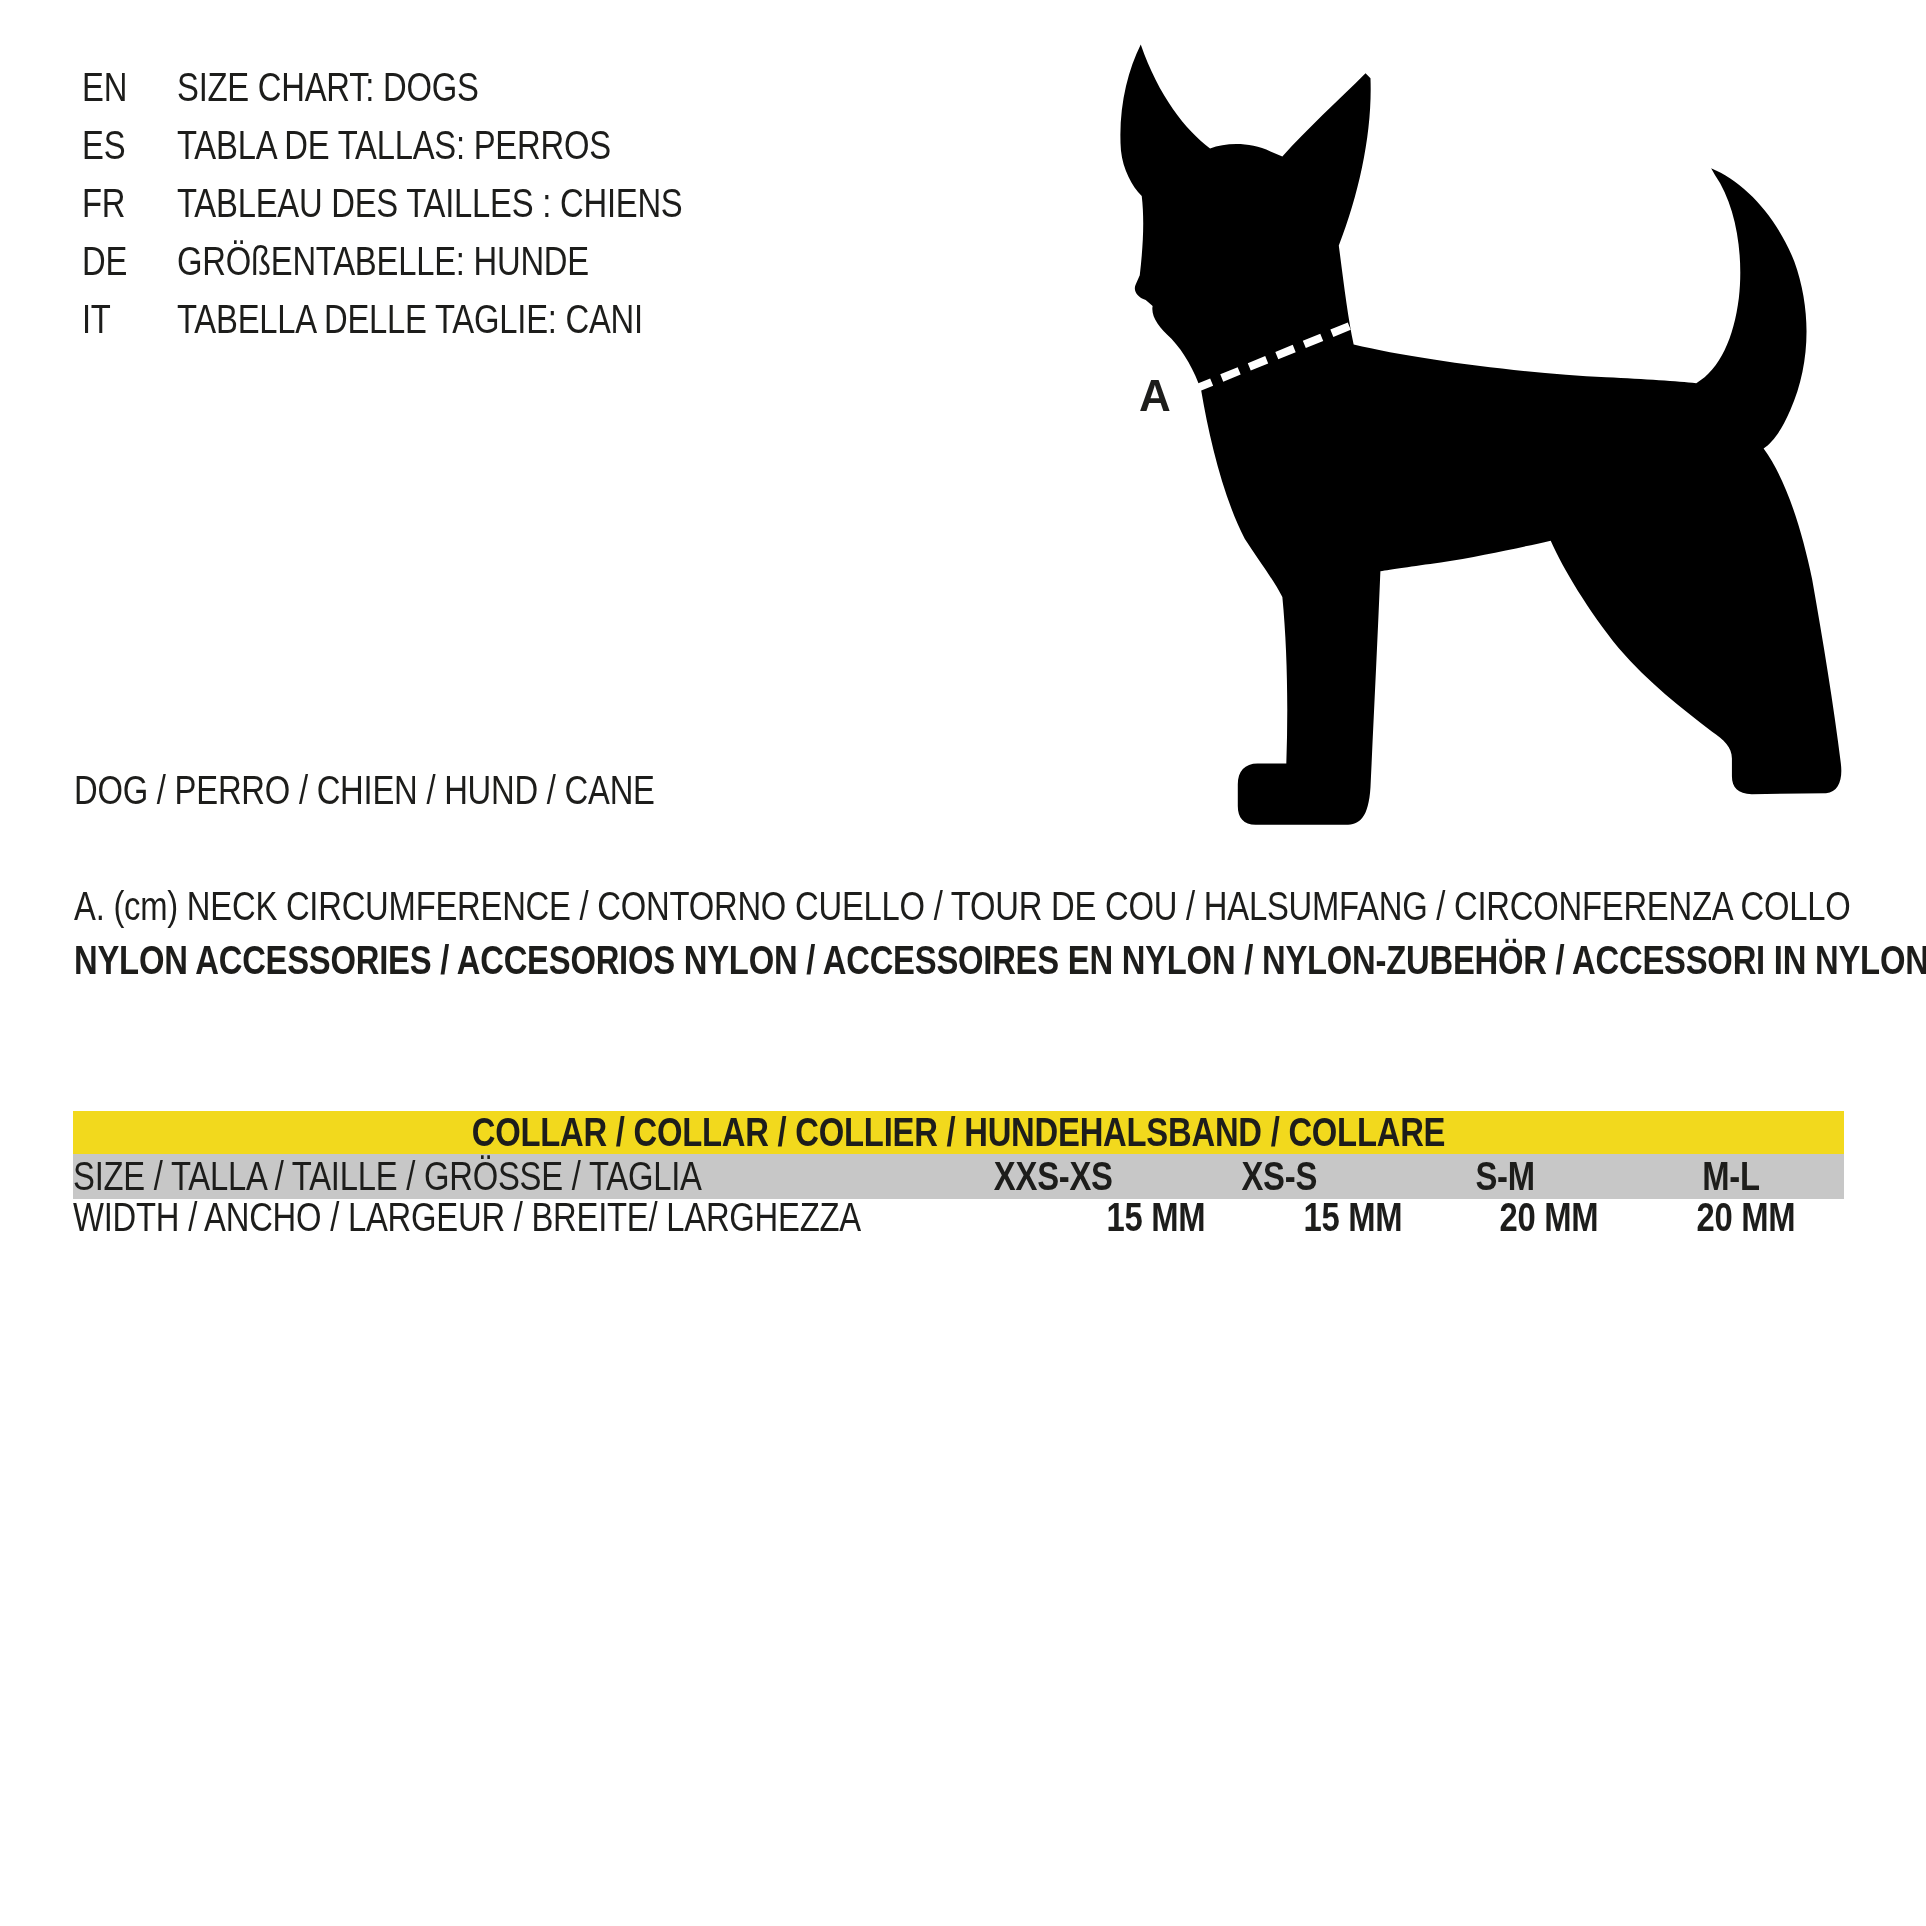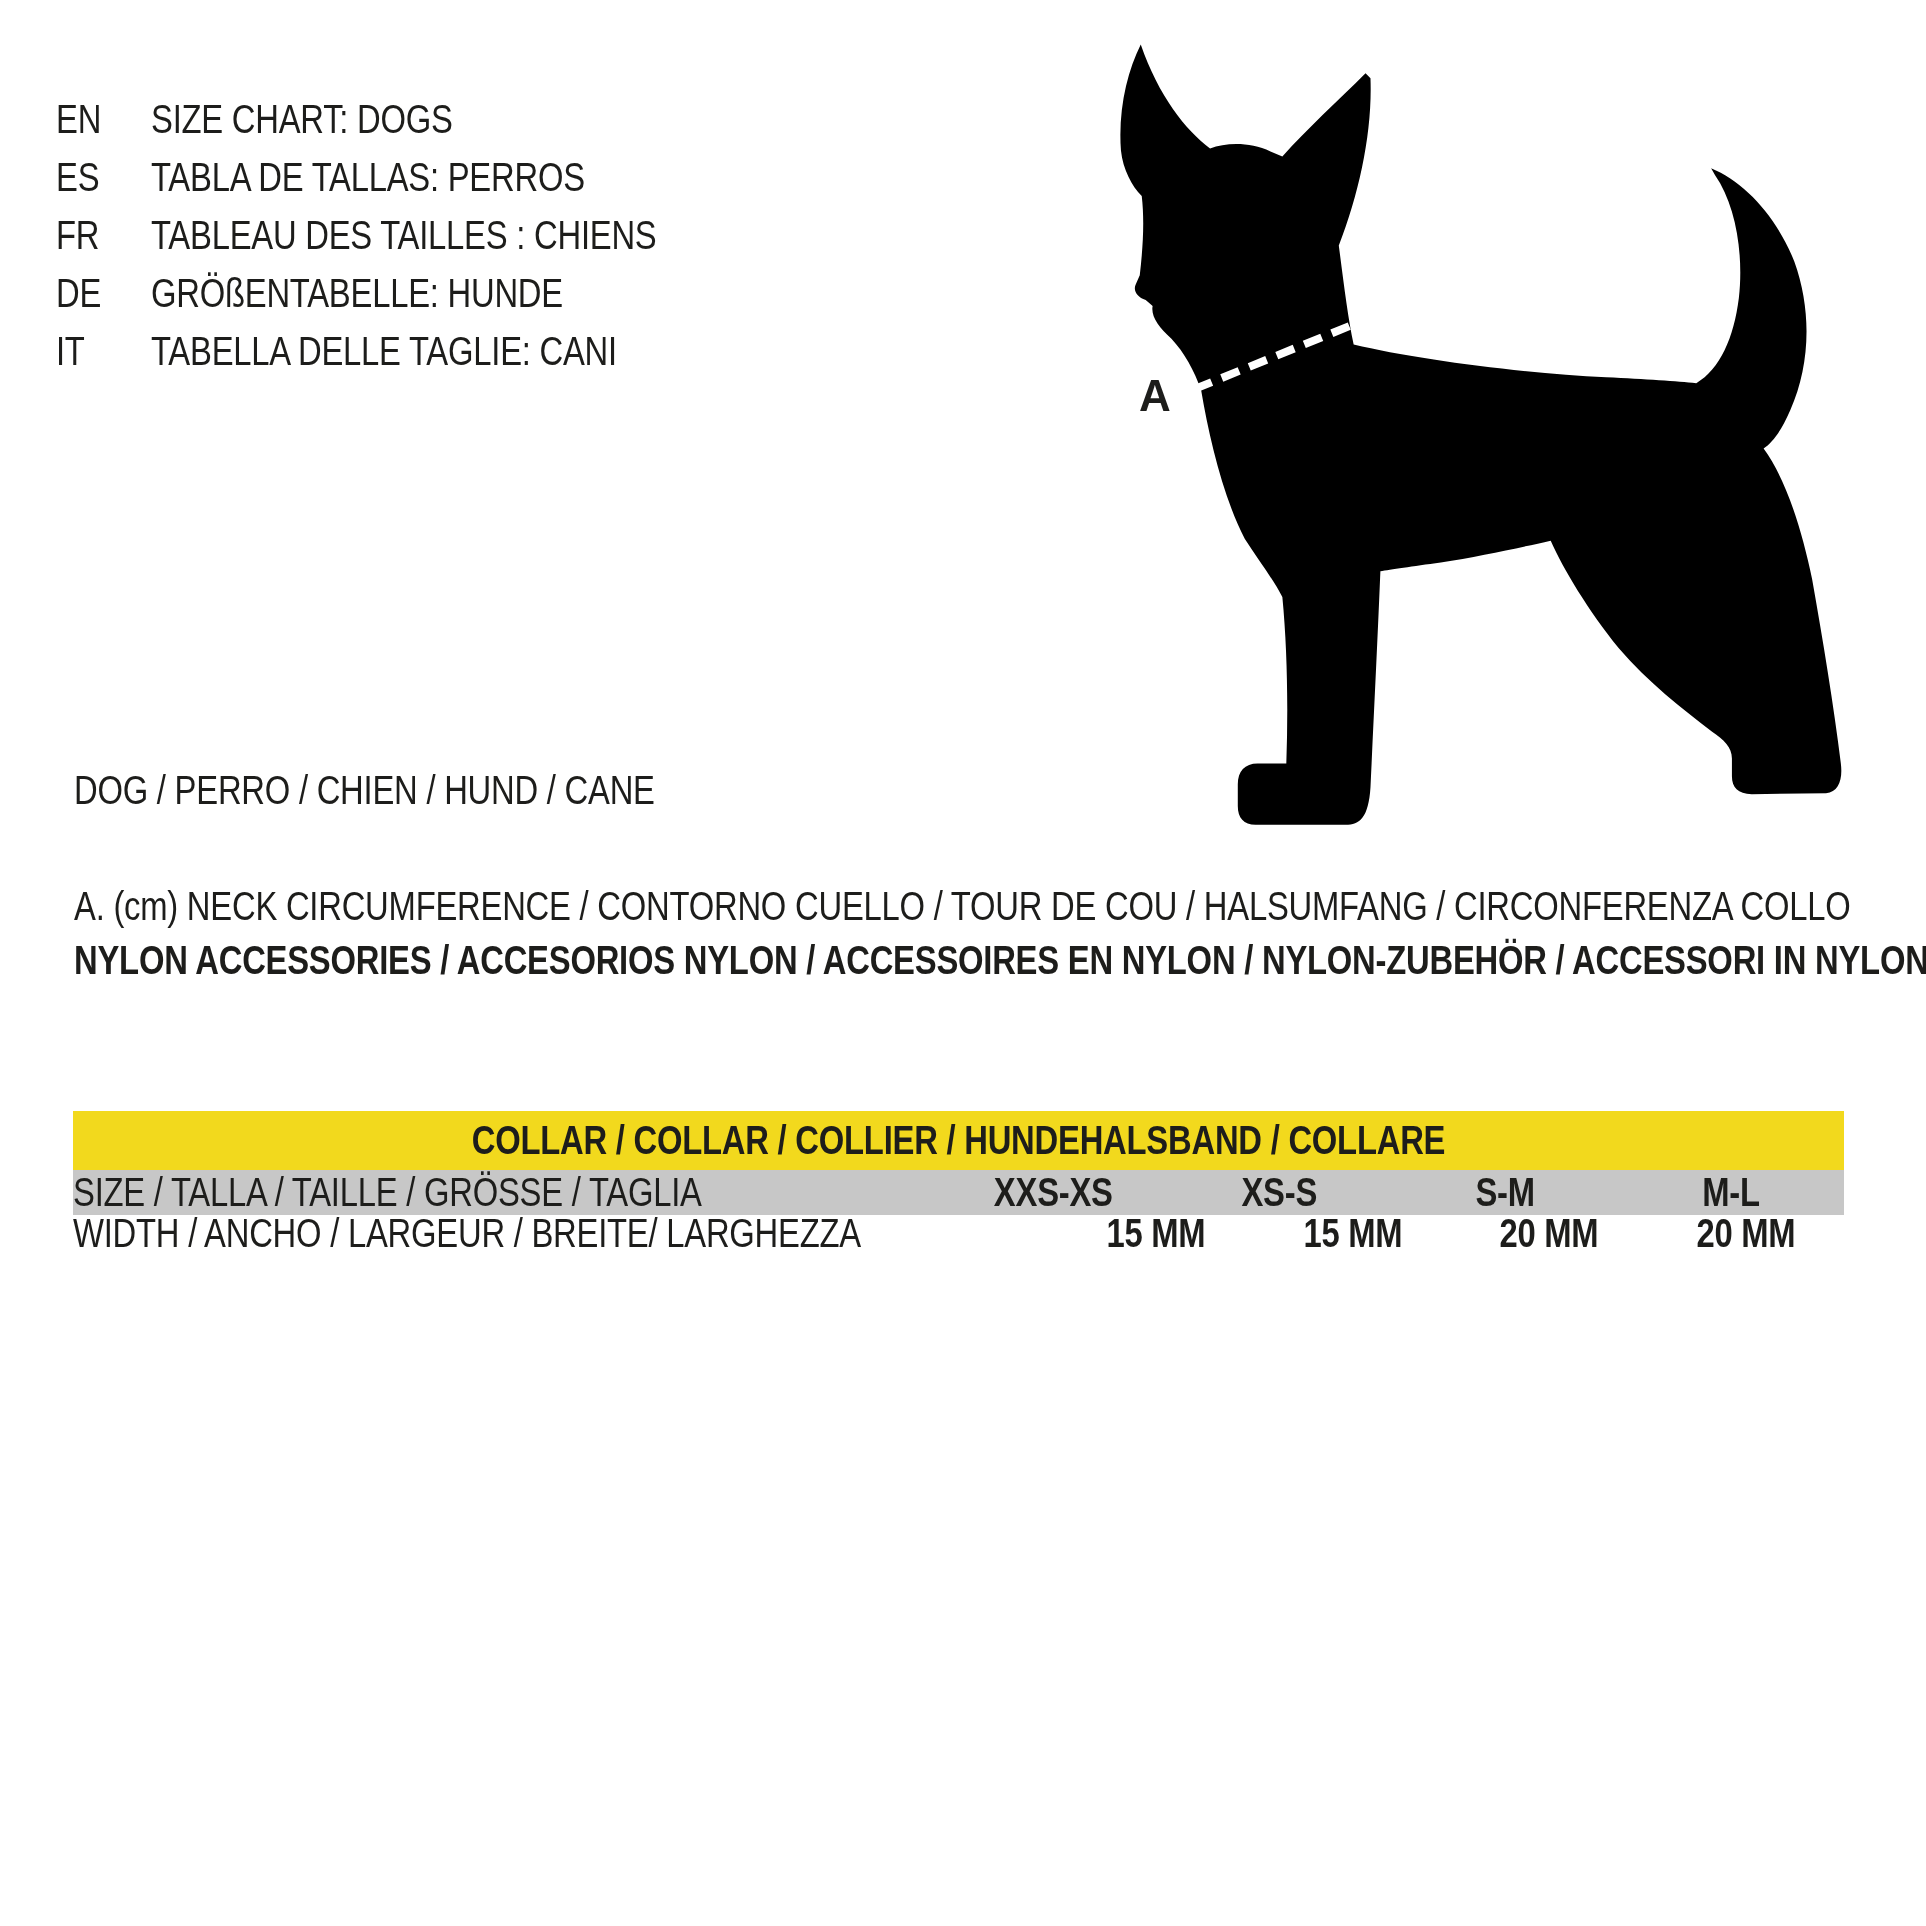--- a/index.html
+++ b/index.html
@@ -22,21 +22,21 @@
   .tc{
     display:inline-block;
     transform:scaleX(0.8);
     transform-origin:50% 50%;
     white-space:nowrap;
     letter-spacing:-0.3px;
   }
   .b{font-weight:700;}
 
   
-  .langs{position:absolute;left:56px;top:58px;margin-top:32px;}
+  .langs{position:absolute;left:82px;top:58px;}
   .lang-row{display:flex;height:58px;align-items:center;font-size:41px;}
   .lang-code{width:95px;flex:0 0 95px;}
 
   
   .dog-wrap{position:absolute;left:0;top:0;width:1927px;height:1927px;}
 
   
   .neck-a{
     position:absolute;left:1139px;top:374px;
     font-size:44px;line-height:44px;font-weight:700;
@@ -46,21 +46,21 @@
   .cap-dog{top:770px;}
   .cap-neck{top:886px;}
   .cap-nylon{top:940px;font-weight:700;}
 
   
   .size-table{
     position:absolute;left:73px;top:1111px;width:1771px;
     display:flex;flex-direction:column;font-size:41px;
   }
   .thead{
-    height:59px;background:var(--yellow,#F2D91D);
+    height:43px;background:var(--yellow,#F2D91D);
     display:flex;align-items:center;justify-content:center;
     font-weight:700;
   }
   .trow{display:flex;align-items:stretch;}
   .trow.r-gray{background:var(--rowgray,#C7C7C7);height:45px;}
   .trow.r-white{background:#ffffff;height:36px;}
   .trow.r-light{background:var(--rowlight,#EFEFEF);height:46px;}
   .cell{display:flex;align-items:center;}
   .cell.label{flex:0 0 867px;box-sizing:border-box;}
   .cell.val{flex:1 1 0;justify-content:center;font-weight:bold;}

